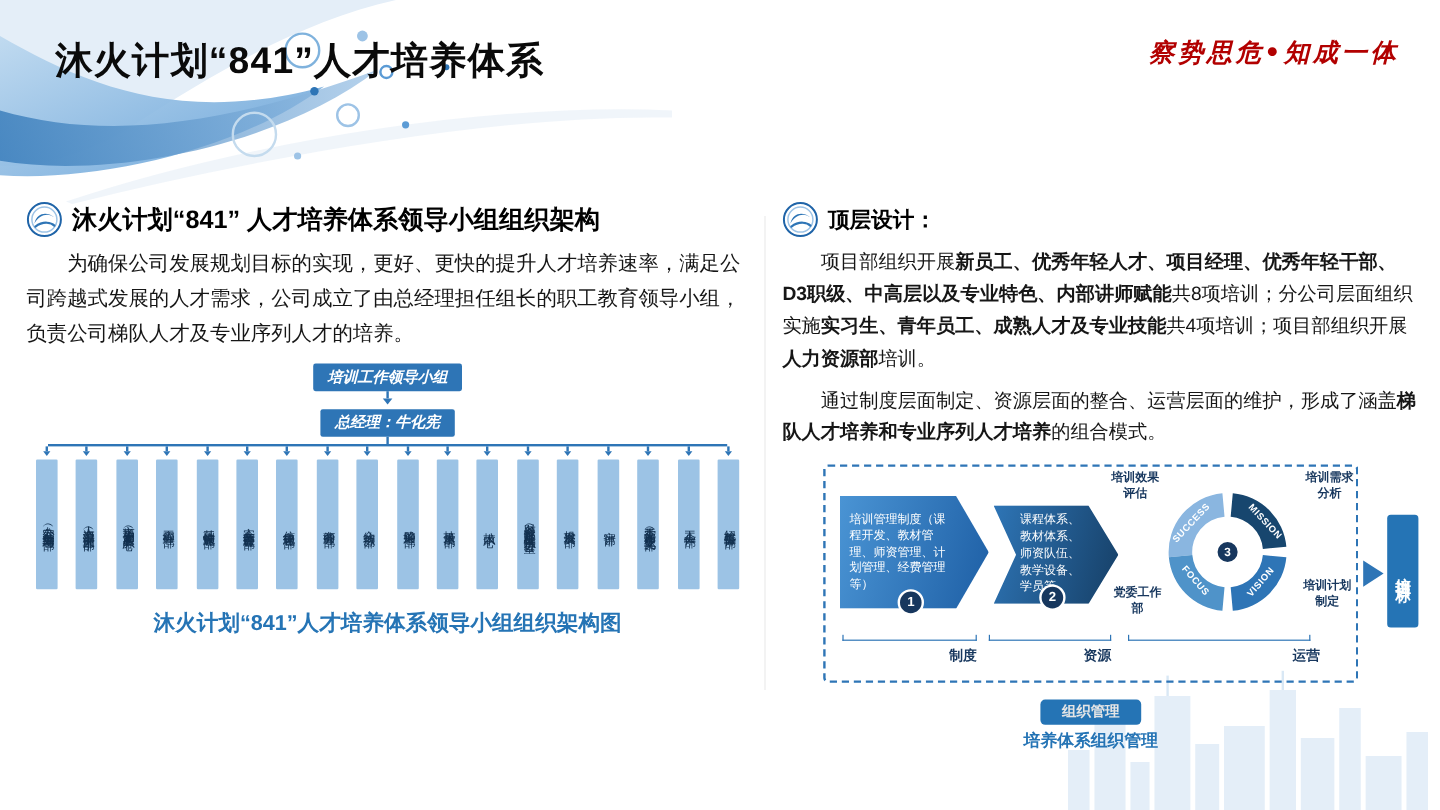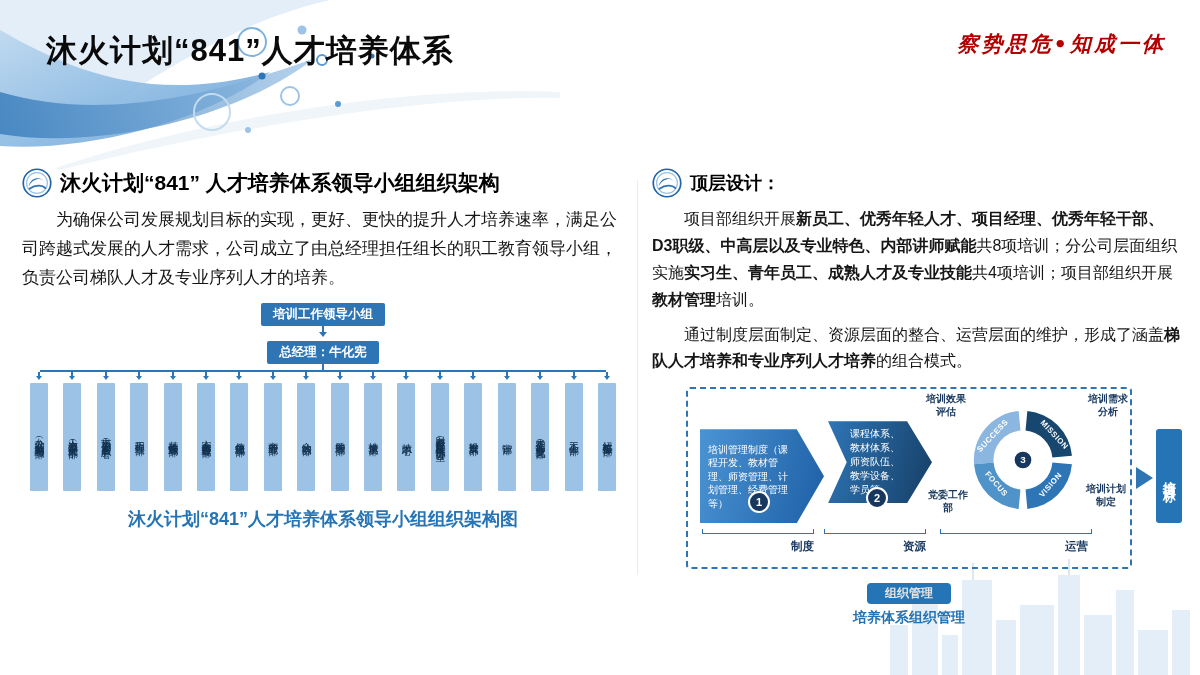--- a/index.html
+++ b/index.html
@@ -28,21 +28,21 @@
   .logo{width:30px;height:30px;flex:none;}
   .section-title{font-size:21px;font-weight:800;color:#000;}
   .right-col .section-title{font-size:18px;}
   .body-text{margin:8px 0 0 0;font-size:17px;line-height:1.7;text-indent:2em;color:#161616;}
   .right-col .body-text{font-size:16px;line-height:1.68;}
   .body-text b{font-weight:800;}
   
   .org{margin-top:10px;}
   .org-box{
     background:#2e75b6;color:#fff;font-size:12.5px;font-weight:600;
-    padding:3px 12px;width:max-content;margin:0 auto;border-radius:2px;
+    padding:3px 12px;width:max-content;margin:0 auto;border-radius:2px;font-style:italic;
   }
   .stem{width:2px;height:6px;background:#2e75b6;margin:0 auto;}
   .arr-down{width:0;height:0;border:4px solid transparent;border-top:5px solid #2e75b6;margin:0 auto;}
   .org-hline{height:2px;background:#2e75b6;margin:0 18px;}
   .org-cols{display:flex;justify-content:space-between;align-items:flex-start;padding:0 8px;}
   .org-col{display:flex;flex-direction:column;align-items:center;}
   .col-stem{width:2px;height:4px;background:#2e75b6;}
   .col-arrow{width:0;height:0;border:3.5px solid transparent;border-top:4.5px solid #2e75b6;}
   .dept{
     writing-mode:vertical-rl;text-orientation:upright;
@@ -50,21 +50,21 @@
     font-size:10px;letter-spacing:1px;line-height:1;
     padding:6px 4px;min-height:96px;border-radius:1px;
     display:flex;align-items:center;justify-content:center;
   }
   .org-caption{margin-top:16px;text-align:center;color:#2574b5;font-weight:800;font-size:18px;}
   
   .diagram-area{position:relative;height:190px;margin-top:12px;}
   .diagram{position:absolute;left:34px;top:0;width:446px;height:182px;
     border:2px dashed #2e75b6;border-radius:4px;box-sizing:border-box;}
   .arrow1{
-    position:absolute;left:12px;top:40px;width:124px;height:94px;
+    position:absolute;left:12px;top:24px;width:124px;height:94px;
     background:linear-gradient(105deg,#4a94d4,#1e5fa5);
     clip-path:polygon(0 0,78% 0,100% 50%,78% 100%,0 100%);
     color:#fff;font-size:10px;line-height:1.35;
     padding:8px 30px 8px 8px;box-sizing:border-box;
     display:flex;align-items:center;
   }
   .arrow2{
     position:absolute;left:140px;top:32px;width:104px;height:82px;
     background:linear-gradient(105deg,#2e75b6,#163f66);
     clip-path:polygon(0 0,76% 0,100% 50%,76% 100%,0 100%,18% 50%);
@@ -86,21 +86,21 @@
   .lab-tr{left:398px;top:4px;}
   .lab-bl{left:238px;top:100px;}
   .lab-br{left:396px;top:94px;}
   .bracket{position:absolute;height:5px;border:1px solid #2e75b6;border-top:none;box-sizing:border-box;}
   .bk1{left:14px;top:140px;width:112px;}
   .bk2{left:136px;top:140px;width:102px;}
   .bk3{left:252px;top:140px;width:152px;}
   .bracket-label{position:absolute;font-size:11.5px;color:#17375e;font-weight:700;text-align:right;}
   .bl1{left:14px;top:150px;width:112px;}
   .bl2{left:136px;top:150px;width:102px;}
-  .bl3{left:248px;top:150px;width:152px;}
+  .bl3{left:260px;top:150px;width:152px;}
   .goal-arrow{position:absolute;left:484px;top:80px;width:0;height:0;
     border:11px solid transparent;border-left:17px solid #2e75b6;}
   .goal-box{
     position:absolute;left:504px;top:42px;width:26px;height:94px;
     background:#2574b5;color:#fff;border-radius:3px;
     writing-mode:vertical-rl;text-orientation:upright;
     font-size:13px;font-weight:700;letter-spacing:3px;
     display:flex;align-items:center;justify-content:center;box-sizing:border-box;
   }
   .below-diagram{width:446px;margin-left:34px;text-align:center;}
@@ -286,21 +286,21 @@
   <div class="section-head">
     <svg class="logo" viewBox="0 0 36 36">
       <circle cx="18" cy="18" r="16.5" fill="#fff" stroke="#1f64a8" stroke-width="2"></circle>
       <circle cx="18" cy="18" r="12.5" fill="none" stroke="#9dc3e6" stroke-width="1.5"></circle>
       <path d="M8 22 C13 12 23 11 28 16 C23 11 11 9 8 22 Z" fill="#2e75b6"></path>
       <path d="M9 25 C17 19 25 21 28 24" stroke="#2e75b6" stroke-width="2.2" fill="none" stroke-linecap="round"></path>
     </svg>
     <div class="section-title">顶层设计：</div>
   </div>
 
-  <p class="body-text"><span>项目部组织开展</span><b>新员工、优秀年轻人才、项目经理、优秀年轻干部、D3职级、中高层以及专业特色、内部讲师赋能</b><span>共8项培训；分公司层面组织实施</span><b>实习生、青年员工、成熟人才及专业技能</b><span>共4项培训；项目部组织开展</span><b>教材管理</b><span>培训。</span></p>
+  <p class="body-text"><span>项目部组织开展</span><b>新员工、优秀年轻人才、项目经理、优秀年轻干部、D3职级、中高层以及专业特色、内部讲师赋能</b><span>共8项培训；分公司层面组织实施</span><b>实习生、青年员工、成熟人才及专业技能</b><span>共4项培训；项目部组织开展</span><b>人力资源部</b><span>培训。</span></p>
   <p class="body-text"><span>通过制度层面制定、资源层面的整合、运营层面的维护，形成了涵盖</span><b>梯队人才培养和专业序列人才培养</b><span>的组合模式。</span></p>
 
   <div class="diagram-area">
     <div class="diagram">
       <div class="arrow1">培训管理制度（课程开发、教材管理、师资管理、计划管理、经费管理等）</div>
       <div class="arrow2">课程体系、教材体系、师资队伍、教学设备、学员等</div>
       <div class="num-badge n1">1</div>
       <div class="num-badge n2">2</div>
 
       <svg class="cycle" viewBox="0 0 120 120">

